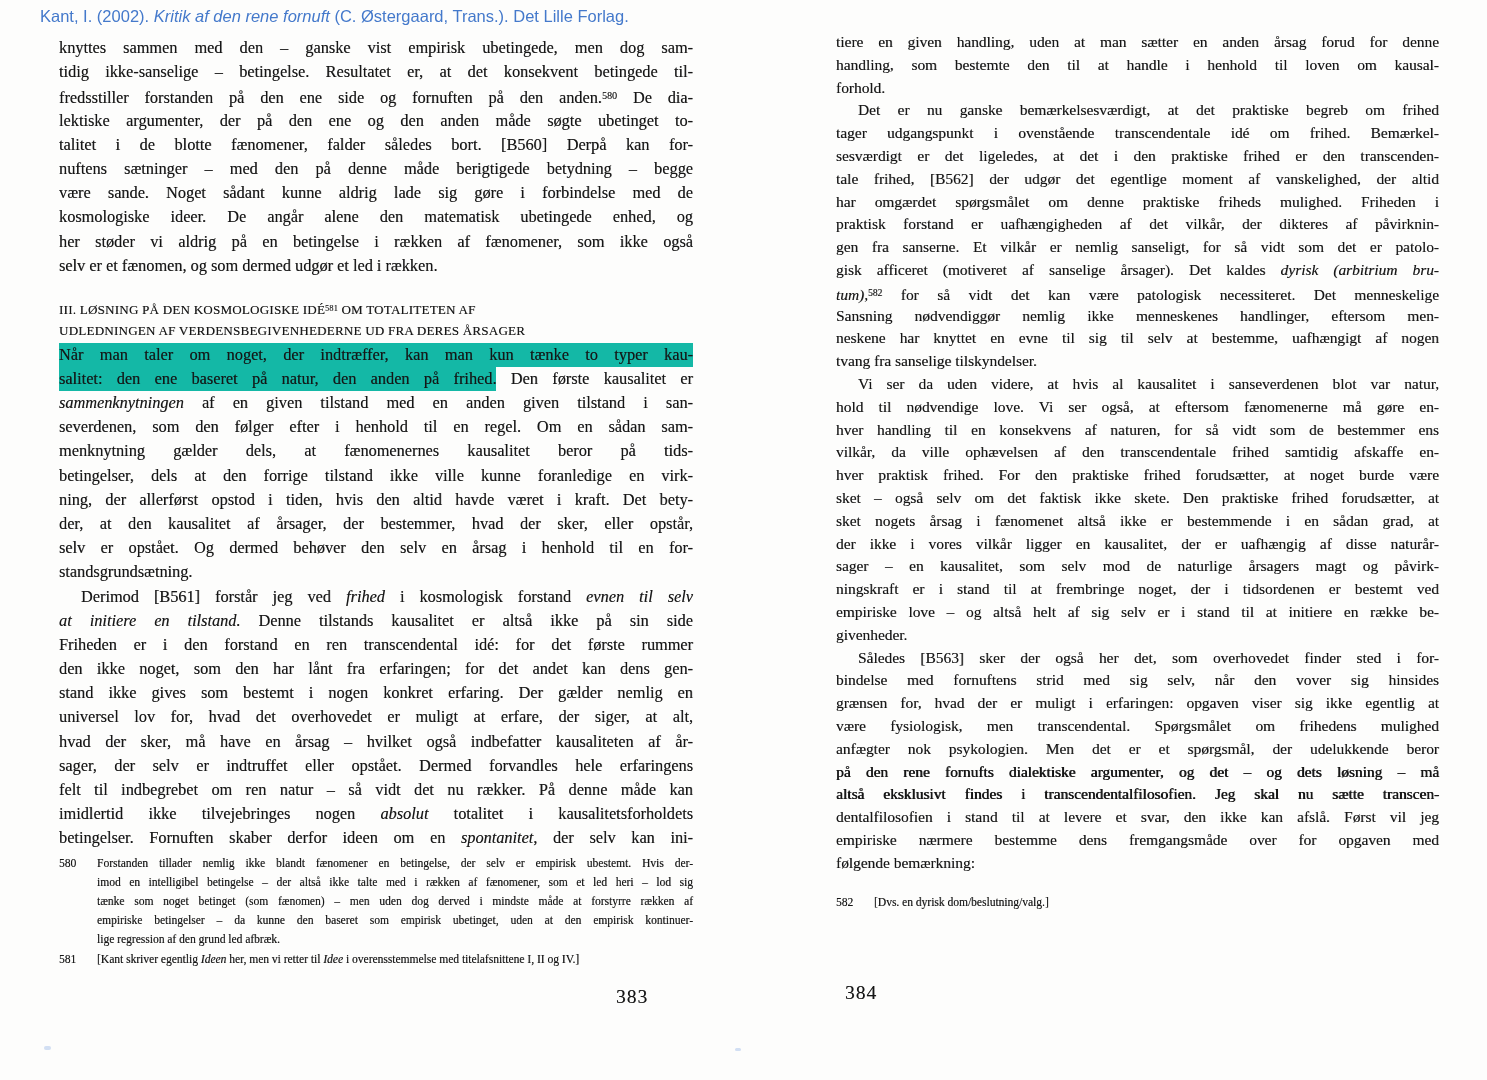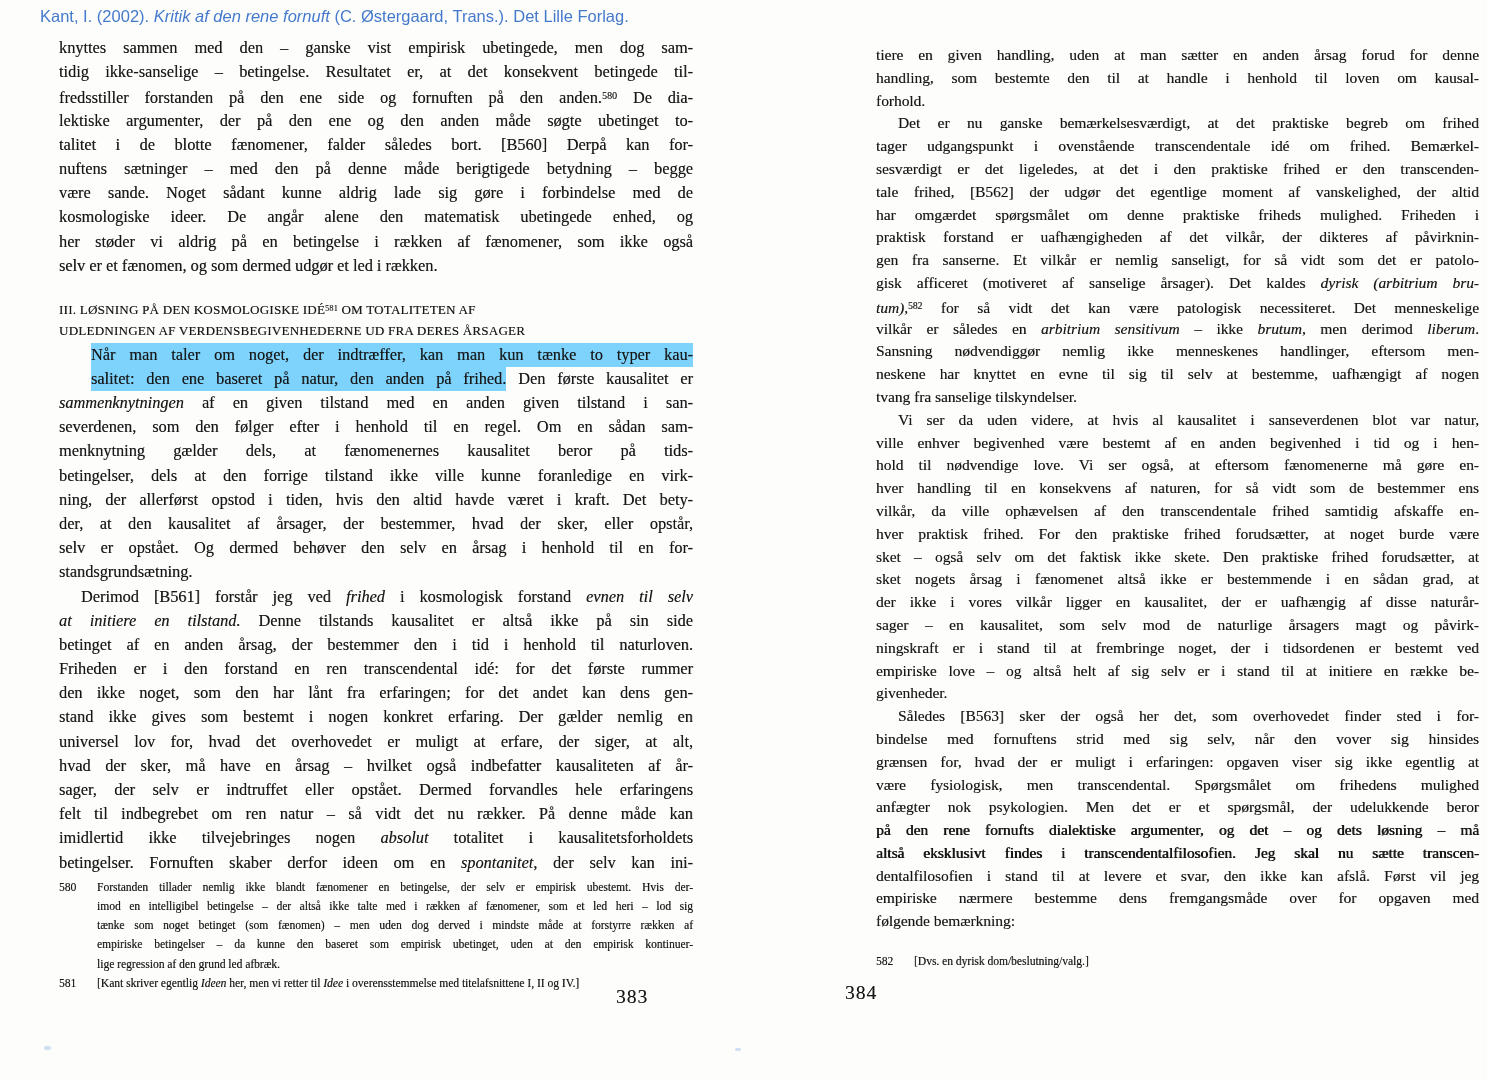--- a/index.html
+++ b/index.html
@@ -15,21 +15,21 @@
     text-shadow: 0.35px 0 0 rgba(0,0,0,0.45);
   }
   #citation {
     position: absolute; left: 40px; top: 5px;
     font-family: "Liberation Sans", sans-serif;
     font-size: 16.5px; line-height: 22px;
     text-shadow: none;
   }
   .page-col { position: absolute; }
   #left-col  { left: 59px;  top: 36px; width: 634px; font-size: 16.3px; }
-  #right-col { left: 836px; top: 44px; width: 603px; font-size: 15.4px; margin-left: 40px; }
+  #right-col { left: 836px; top: 31px; width: 603px; font-size: 15.4px; }
 
   .block { margin: 0; }
   .tline {
     display: block;
     text-align: justify;
     text-align-last: justify;
     text-justify: inter-word;
   }
   #left-col  .para .tline { line-height: 24.2px; height: 24.2px; }
   #right-col .para .tline { line-height: 22.8px; height: 22.8px; }
@@ -37,21 +37,21 @@
   .tline.ind { padding-left: 22px; }
 
   .heading { margin-top: 20px; }
   .heading .tline {
     font-size: 13px; letter-spacing: 0.25px;
     line-height: 22.4px; height: 22.4px;
   }
 
   .it  { font-style: italic; }
   .sup { font-size: 0.62em; vertical-align: 0.42em; }
-  .hl  { background: #7dd3fc; padding: 2px 0 3px; box-decoration-break: clone; margin-left: 32px; }
+  .hl  { background: #14b8a6; padding: 2px 0 3px; box-decoration-break: clone; }
   .dark{ text-shadow: 0.6px 0 0 currentColor; }
 
   .footnotes { margin-top: 3px; font-size: 11.5px; }
   #right-col .footnotes { margin-top: 19px; }
   .fn { display: flex; }
   .fn-num  { flex: none; width: 38px; line-height: 19.2px; }
   .fn-body { flex: 1; min-width: 0; }
   .fn-body .tline { line-height: 19.2px; height: 19.2px; }
 
   .page-number {
@@ -104,21 +104,20 @@
           <div class="tline"><span>menknytning gælder dels, at fænomenernes kausalitet beror på tids-</span></div>
           <div class="tline"><span>betingelser, dels at den forrige tilstand ikke ville kunne foranledige en virk-</span></div>
           <div class="tline"><span>ning, der allerførst opstod i tiden, hvis den altid havde været i kraft. Det bety-</span></div>
           <div class="tline"><span>der, at den kausalitet af årsager, der bestemmer, hvad der sker, eller opstår,</span></div>
           <div class="tline"><span>selv er opstået. Og dermed behøver den selv en årsag i henhold til en for-</span></div>
           <div class="tline noj"><span>standsgrundsætning.</span></div>
         </div>
         <div class="block para">
           <div class="tline ind"><span>Derimod [B561] forstår jeg ved </span><span class="it">frihed</span><span> i kosmologisk forstand </span><span class="it">evnen til selv</span></div>
           <div class="tline"><span class="it">at initiere en tilstand.</span><span> Denne tilstands kausalitet er altså ikke på sin side</span></div>
-          <div class="tline"><span>betinget af en anden årsag, der bestemmer den i tid i henhold til naturloven.</span></div>
           <div class="tline"><span>Friheden er i den forstand en ren transcendental idé: for det første rummer</span></div>
           <div class="tline"><span>den ikke noget, som den har lånt fra erfaringen; for det andet kan dens gen-</span></div>
           <div class="tline"><span>stand ikke gives som bestemt i nogen konkret erfaring. Der gælder nemlig en</span></div>
           <div class="tline"><span>universel lov for, hvad det overhovedet er muligt at erfare, der siger, at alt,</span></div>
           <div class="tline"><span>hvad der sker, må have en årsag – hvilket også indbefatter kausaliteten af år-</span></div>
           <div class="tline"><span>sager, der selv er indtruffet eller opstået. Dermed forvandles hele erfaringens</span></div>
           <div class="tline"><span>felt til indbegrebet om ren natur – så vidt det nu rækker. På denne måde kan</span></div>
           <div class="tline"><span>imidlertid ikke tilvejebringes nogen </span><span class="it">absolut</span><span> totalitet i kausalitetsforholdets</span></div>
           <div class="tline"><span>betingelser. Fornuften skaber derfor ideen om en </span><span class="it">spontanitet</span><span>, der selv kan ini-</span></div>
         </div>
@@ -153,28 +152,26 @@
         <div class="block para">
           <div class="tline ind"><span>Det er nu ganske bemærkelsesværdigt, at det praktiske begreb om frihed</span></div>
           <div class="tline"><span>tager udgangspunkt i ovenstående transcendentale idé om frihed. Bemærkel-</span></div>
           <div class="tline"><span>sesværdigt er det ligeledes, at det i den praktiske frihed er den transcenden-</span></div>
           <div class="tline"><span>tale frihed, [B562] der udgør det egentlige moment af vanskelighed, der altid</span></div>
           <div class="tline"><span>har omgærdet spørgsmålet om denne praktiske friheds mulighed. Friheden i</span></div>
           <div class="tline"><span>praktisk forstand er uafhængigheden af det vilkår, der dikteres af påvirknin-</span></div>
           <div class="tline"><span>gen fra sanserne. Et vilkår er nemlig sanseligt, for så vidt som det er patolo-</span></div>
           <div class="tline"><span>gisk afficeret (motiveret af sanselige årsager). Det kaldes </span><span class="it">dyrisk (arbitrium bru-</span></div>
           <div class="tline"><span class="it">tum),</span><span class="sup">582</span><span> for så vidt det kan være patologisk necessiteret. Det menneskelige</span></div>
-          <div class="tline"><span>vilkår er således en </span><span class="it">arbitrium sensitivum</span><span> – ikke </span><span class="it">brutum</span><span>, men derimod </span><span class="it">liberum</span><span>.</span></div>
           <div class="tline"><span>Sansning nødvendiggør nemlig ikke menneskenes handlinger, eftersom men-</span></div>
           <div class="tline"><span>neskene har knyttet en evne til sig til selv at bestemme, uafhængigt af nogen</span></div>
           <div class="tline noj"><span>tvang fra sanselige tilskyndelser.</span></div>
         </div>
         <div class="block para">
           <div class="tline ind"><span>Vi ser da uden videre, at hvis al kausalitet i sanseverdenen blot var natur,</span></div>
-          <div class="tline"><span>ville enhver begivenhed være bestemt af en anden begivenhed i tid og i hen-</span></div>
           <div class="tline"><span>hold til nødvendige love. Vi ser også, at eftersom fænomenerne må gøre en-</span></div>
           <div class="tline"><span>hver handling til en konsekvens af naturen, for så vidt som de bestemmer ens</span></div>
           <div class="tline"><span>vilkår, da ville ophævelsen af den transcendentale frihed samtidig afskaffe en-</span></div>
           <div class="tline"><span>hver praktisk frihed. For den praktiske frihed forudsætter, at noget burde være</span></div>
           <div class="tline"><span>sket – også selv om det faktisk ikke skete. Den praktiske frihed forudsætter, at</span></div>
           <div class="tline"><span>sket nogets årsag i fænomenet altså ikke er bestemmende i en sådan grad, at</span></div>
           <div class="tline"><span>der ikke i vores vilkår ligger en kausalitet, der er uafhængig af disse naturår-</span></div>
           <div class="tline"><span>sager – en kausalitet, som selv mod de naturlige årsagers magt og påvirk-</span></div>
           <div class="tline"><span>ningskraft er i stand til at frembringe noget, der i tidsordenen er bestemt ved</span></div>
           <div class="tline"><span>empiriske love – og altså helt af sig selv er i stand til at initiere en række be-</span></div>

